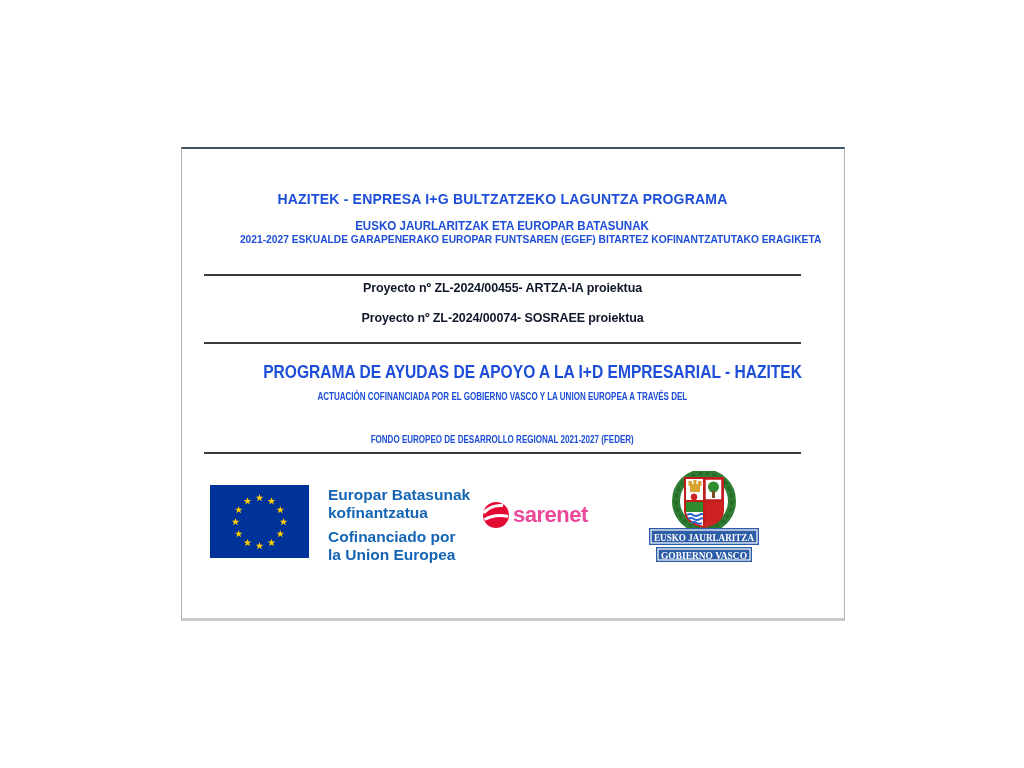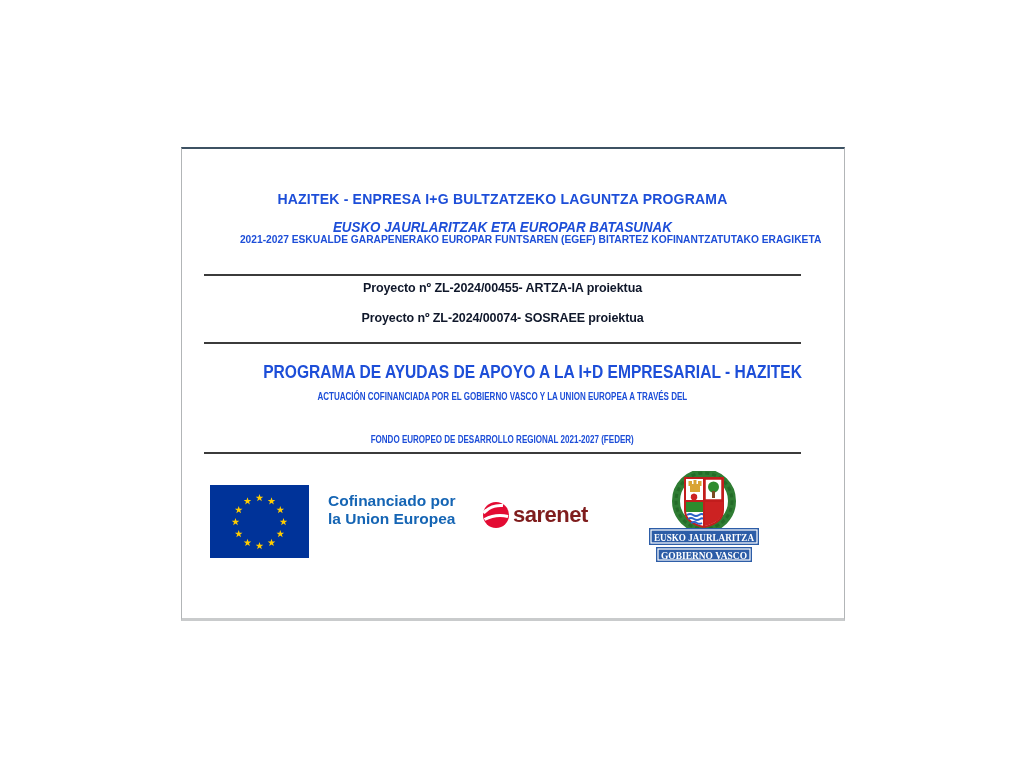--- a/index.html
+++ b/index.html
@@ -12,42 +12,42 @@
     background:#ffffff;
     border-top:2px solid #3d5263;
     border-left:1px solid #b2b5b7;
     border-right:1px solid #b2b5b7;
     border-bottom:3px solid #c9cbcc;
   }
   .content{position:absolute;left:22px;top:0;width:597px;}
   .line{position:absolute;left:0;width:100%;text-align:center;white-space:nowrap;color:#1d4ed8;}
   .cond{display:inline-block;transform-origin:50% 50%;}
   .title-eu{top:42px;font-size:14px;font-weight:bold;letter-spacing:0.2px;}
-  .sub-eu1{top:69px;font-size:15px;font-weight:bold;font-style:italic;}
+  .sub-eu1{top:69px;font-size:13px;font-weight:bold;}
   .sub-eu1 .cond,.sub-eu2 .cond{transform:scaleX(0.89);}
   .sub-eu2{top:84px;font-size:11.5px;font-weight:bold;}
   .rule{position:absolute;left:0;width:597px;height:2px;background:#3b3b3b;}
   .rule-1{top:125px;}
   .rule-2{top:193px;}
   .rule-3{top:303px;}
   .project{font-size:12.5px;font-weight:bold;color:#0f172a;letter-spacing:-0.1px;}
   .project-1{top:132px;}
   .project-2{top:162px;}
   .title-es{top:212px;font-size:19px;font-weight:bold;}
   .title-es .cond{transform:scaleX(0.82);}
   .sub-es{font-size:11px;font-weight:bold;}
   .sub-es .cond{transform:scaleX(0.73);}
   .sub-es1{top:241px;}
   .sub-es2{top:284px;}
   .logo{position:absolute;}
   .eu-flag{left:28px;top:336px;}
   .eu-text{left:146px;top:337px;color:#1565b4;font-weight:bold;font-size:15.5px;line-height:18px;white-space:nowrap;}
   .eu-text .group2{margin-top:6px;}
   .sarenet{left:300px;top:352px;display:flex;align-items:center;}
-  .sarenet-word{color:#7f1d1d;font-weight:bold;font-size:22px;letter-spacing:-0.5px;margin-left:3px;line-height:28px;}
+  .sarenet-word{color:#ec4899;font-weight:bold;font-size:22px;letter-spacing:-0.5px;margin-left:3px;line-height:28px;}
   .ejgv{left:466px;top:322px;}
 </style>
 </head>
 <body>
 
 <div class="panel">
   <div class="content">
 
     <div class="line title-eu">
       <span>HAZITEK - ENPRESA I+G BULTZATZEKO LAGUNTZA PROGRAMA</span>
@@ -94,20 +94,24 @@
       <use href="#star" x="61.5" y="57.8"></use>
       <use href="#star" x="49.5" y="61"></use>
       <use href="#star" x="37.5" y="57.8"></use>
       <use href="#star" x="28.7" y="49"></use>
       <use href="#star" x="25.5" y="37"></use>
       <use href="#star" x="28.7" y="25"></use>
       <use href="#star" x="37.5" y="16.2"></use>
     </svg>
   </div>
   <div class="logo eu-text">
+    <div class="group1">
+      <div>Europar Batasunak</div>
+      <div>kofinantzatua</div>
+    </div>
     <div class="group2">
       <div>Cofinanciado por</div>
       <div>la Union Europea</div>
     </div>
   </div>
 
   <div class="logo sarenet">
     <svg width="28" height="28" viewBox="0 0 28 28">
       <circle cx="14" cy="14" r="13" fill="#e30b33"></circle>
       <path d="M1.5,12 Q9,3.5 21,4.5" stroke="#ffffff" stroke-width="3" fill="none"></path>

